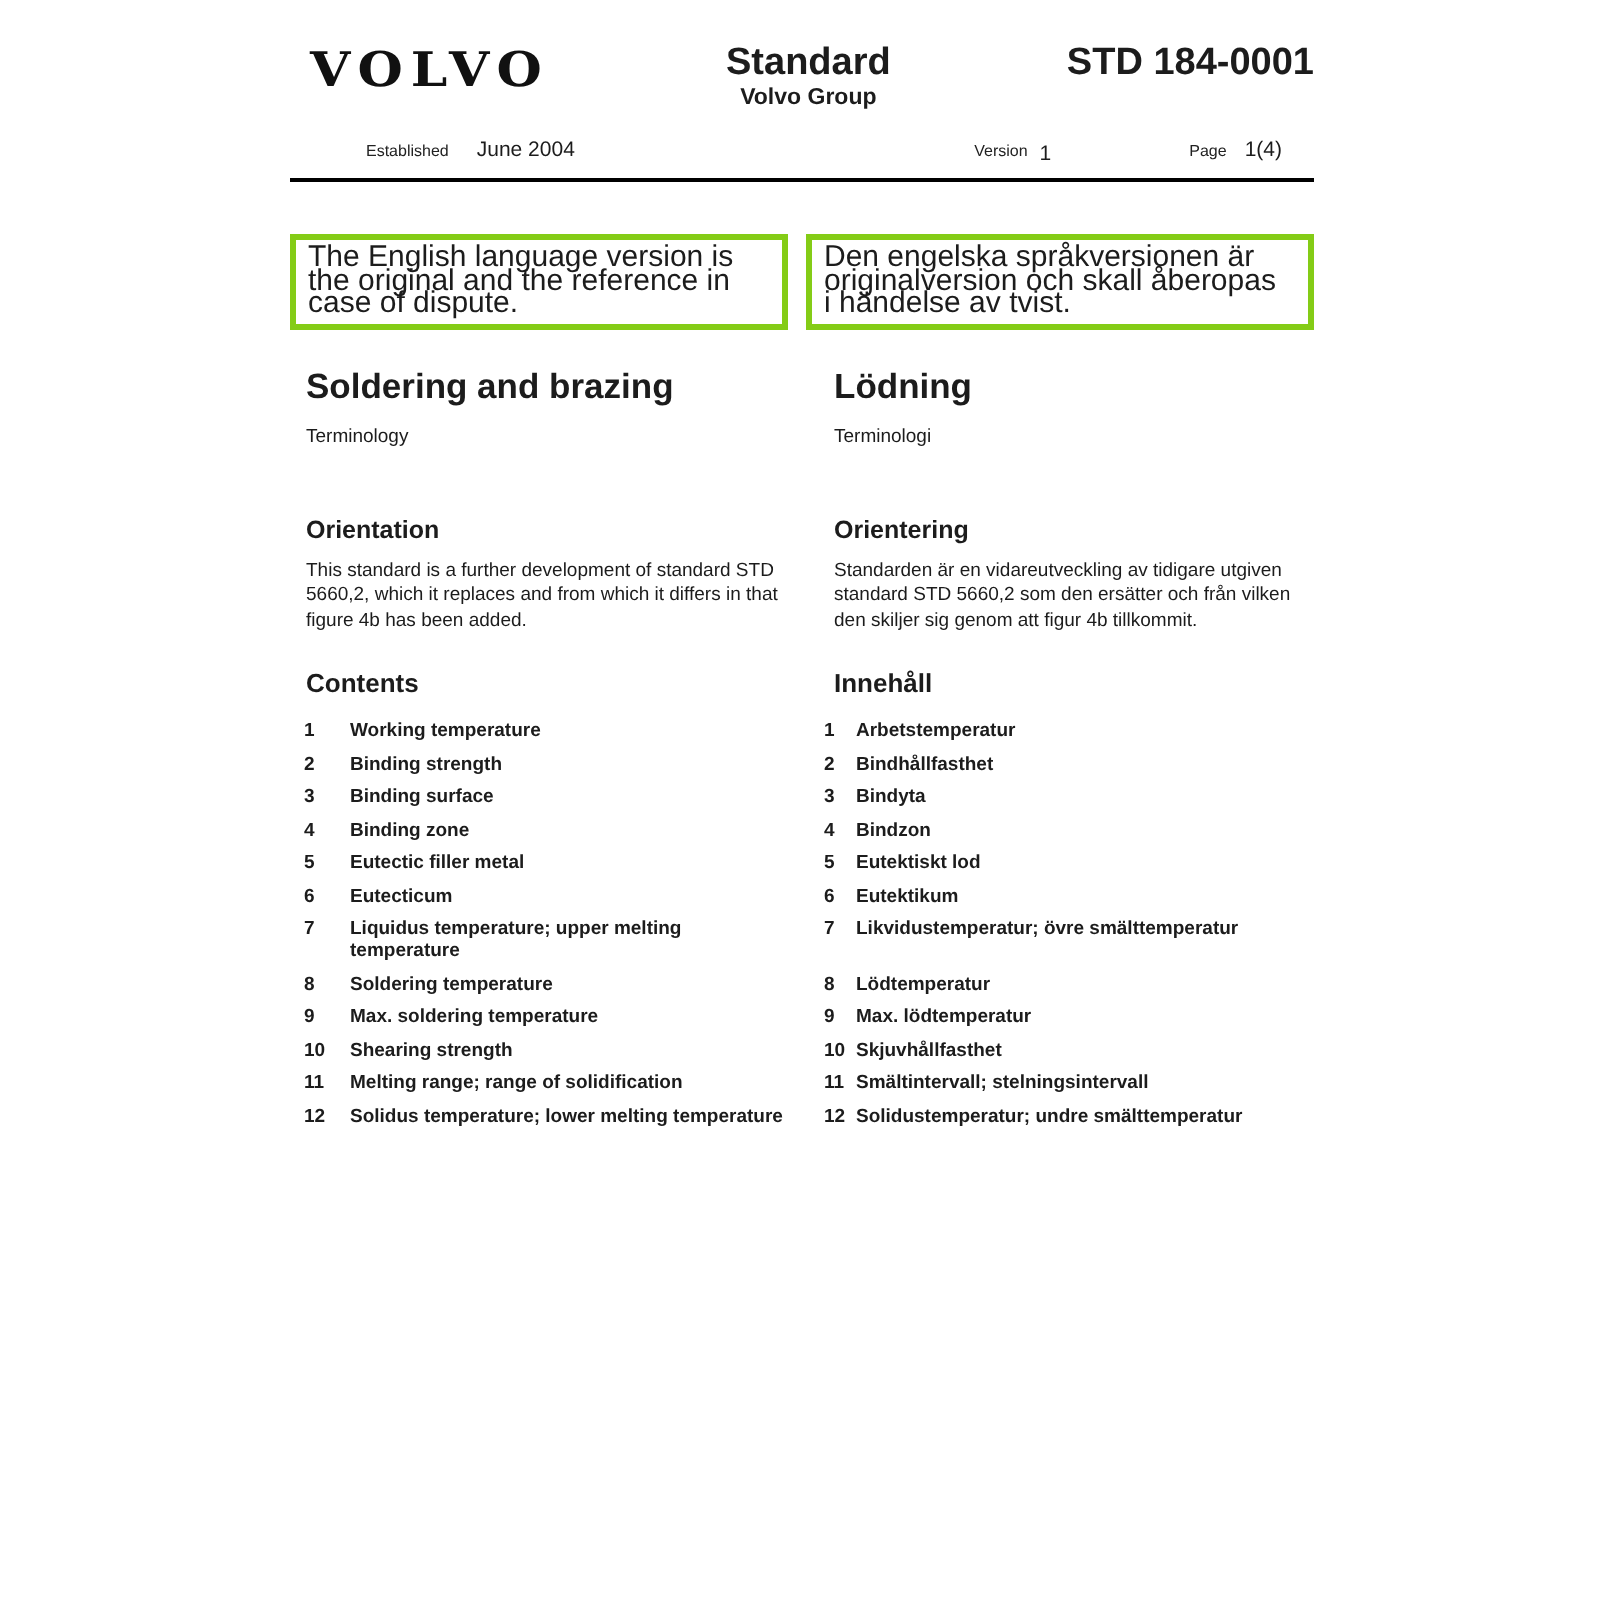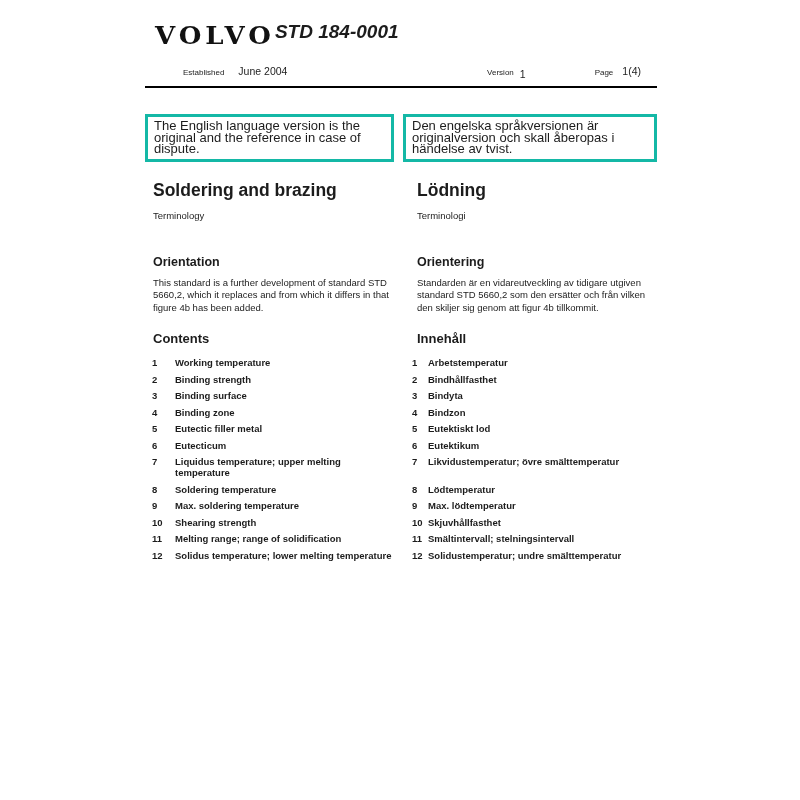--- a/index.html
+++ b/index.html
@@ -54,21 +54,20 @@
   .hdr-subtitle {
     font-size: 11.5px;
     font-weight: bold;
     line-height: 14px;
   }
   .hdr-docnum {
     font-size: 19px;
     font-weight: bold;
     margin-top: 5px;
     white-space: nowrap;
-    font-style: italic;
   }
   .meta-row {
     display: flex;
     align-items: baseline;
     margin-top: 13px;
     padding-bottom: 6px;
     border-bottom: 2px solid #000;
   }
   .meta-label {
     font-size: 8px;
@@ -85,23 +84,23 @@
   .meta-page { display: flex; align-items: baseline; gap: 9px; margin-left: 38px; margin-right: 16px; }
 
   
   .notices {
     display: grid;
     grid-template-columns: 249px 254px;
     column-gap: 9px;
     margin-top: 26px;
   }
   .notice-box {
-    border: 3px solid #14b8a6;
+    border: 3px solid #84cc16;
     padding: 3px 16px 4px 6px;
-    font-size: 13px;
+    font-size: 15px;
     line-height: 11.5px;
     min-height: 33px;
     background: #fff;
   }
 
   
   .cols {
     display: grid;
     grid-template-columns: 250px 1fr;
     column-gap: 14px;
@@ -155,20 +154,24 @@
   .toc .txt { padding-right: 4px; }
 </style>
 </head>
 <body>
 
 <div class="page">
   <div class="content">
 
     <div class="hdr">
       <div class="logo">VOLVO</div>
+      <div class="hdr-center">
+        <div class="hdr-title">Standard</div>
+        <div class="hdr-subtitle">Volvo Group</div>
+      </div>
       <div class="hdr-docnum">STD 184-0001</div>
     </div>
 
     <div class="meta-row">
       <div class="meta-established">
         <span class="meta-label">Established</span>
         <span class="meta-value">June 2004</span>
       </div>
       <div class="meta-right">
         <div class="meta-version">

